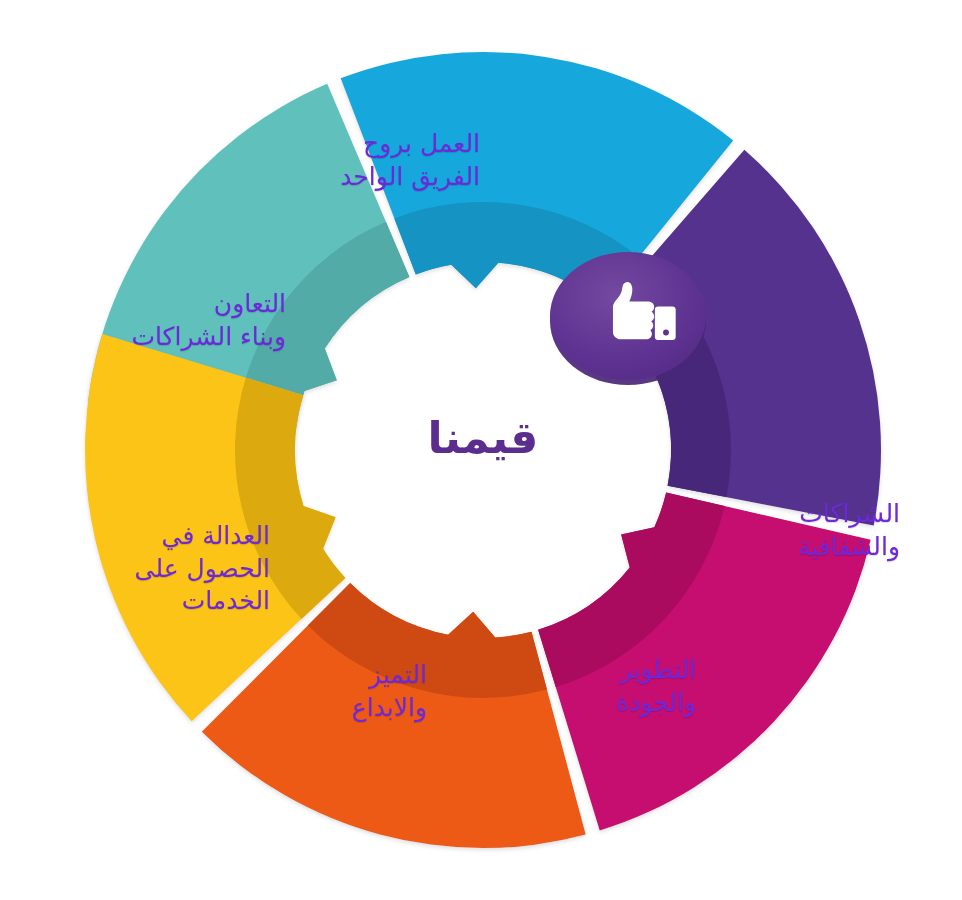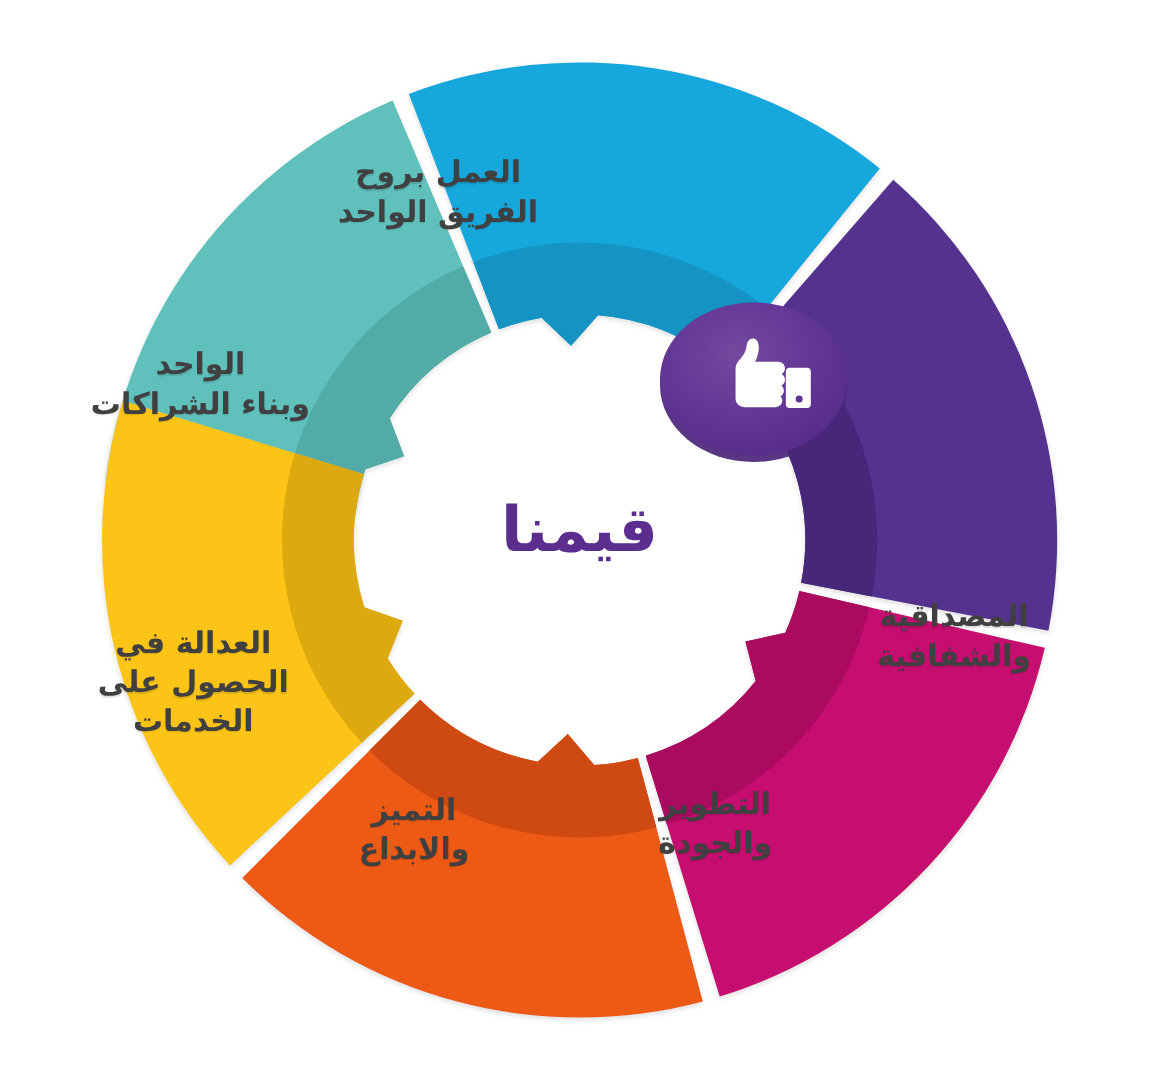--- a/index.html
+++ b/index.html
@@ -23,38 +23,38 @@
   #wheel-svg {
     position: absolute;
     left: 0;
     top: 0;
     width: 962px;
     height: 900px;
     display: block;
   }
   .seg-label {
     position: absolute;
-    color: #404040;
-    text-align: center;
+    color: #6d28d9;
+    text-align: right;
     line-height: 1.30;
-    font-weight: 700;
+    font-weight: 400;
     font-size: 25px;
     direction: rtl;
     unicode-bidi: isolate;
     text-shadow: 0 1px 1px rgba(0,0,0,0.13);
     white-space: pre-line;
     pointer-events: none;
     letter-spacing: 0px;
   }
   #center-title {
     position: absolute;
     direction: rtl;
     unicode-bidi: isolate;
     color: #5b2d8e;
-    font-size: 52px;
+    font-size: 44px;
     font-weight: 700;
     text-align: center;
     letter-spacing: 1px;
   }
   #badge-wrap {
     position: absolute;
     left: 547px;
     top: 247px;
     width: 162px;
     height: 141px;
@@ -123,26 +123,26 @@
                  c0 1.5 -1.3 2.7 -2.9 2.7 l-14.6 0 c-1.6 0 -2.9 -1.2 -2.9 -2.7
                  l0 -27.4 c0 -1.5 1.3 -2.7 2.9 -2.7 z" transform="translate(62,0)"></path>
         <circle cx="74.5" cy="52.5" r="2.9" fill="#5f3392"></circle>
       </g>
     </svg>
   </div>
 
   <div id="labels-layer">
       <div class="seg-label" style="left: 250px; top: 128px; width: 230px;">العمل بروح
 الفريق الواحد</div>
-      <div class="seg-label" style="left: 48px; top: 288px; width: 238px;">الواحد
+      <div class="seg-label" style="left: 48px; top: 288px; width: 238px;">التعاون
 وبناء الشراكات</div>
       <div class="seg-label" style="left: 52px; top: 520px; width: 218px;">العدالة في
 الحصول على
 الخدمات</div>
-      <div class="seg-label" style="left: 245px; top: 659px; width: 200px;">التميز
+      <div class="seg-label" style="left: 227px; top: 659px; width: 200px;">التميز
 والابداع</div>
       <div class="seg-label" style="left: 496px; top: 654px; width: 200px;">التطوير
 والجودة</div>
-      <div class="seg-label" style="left: 690px; top: 498px; width: 210px;">المصداقية
+      <div class="seg-label" style="left: 690px; top: 498px; width: 210px;">الشراكات
 والشفافية</div>
     </div>
 
 </div>
 
 </body></html>

